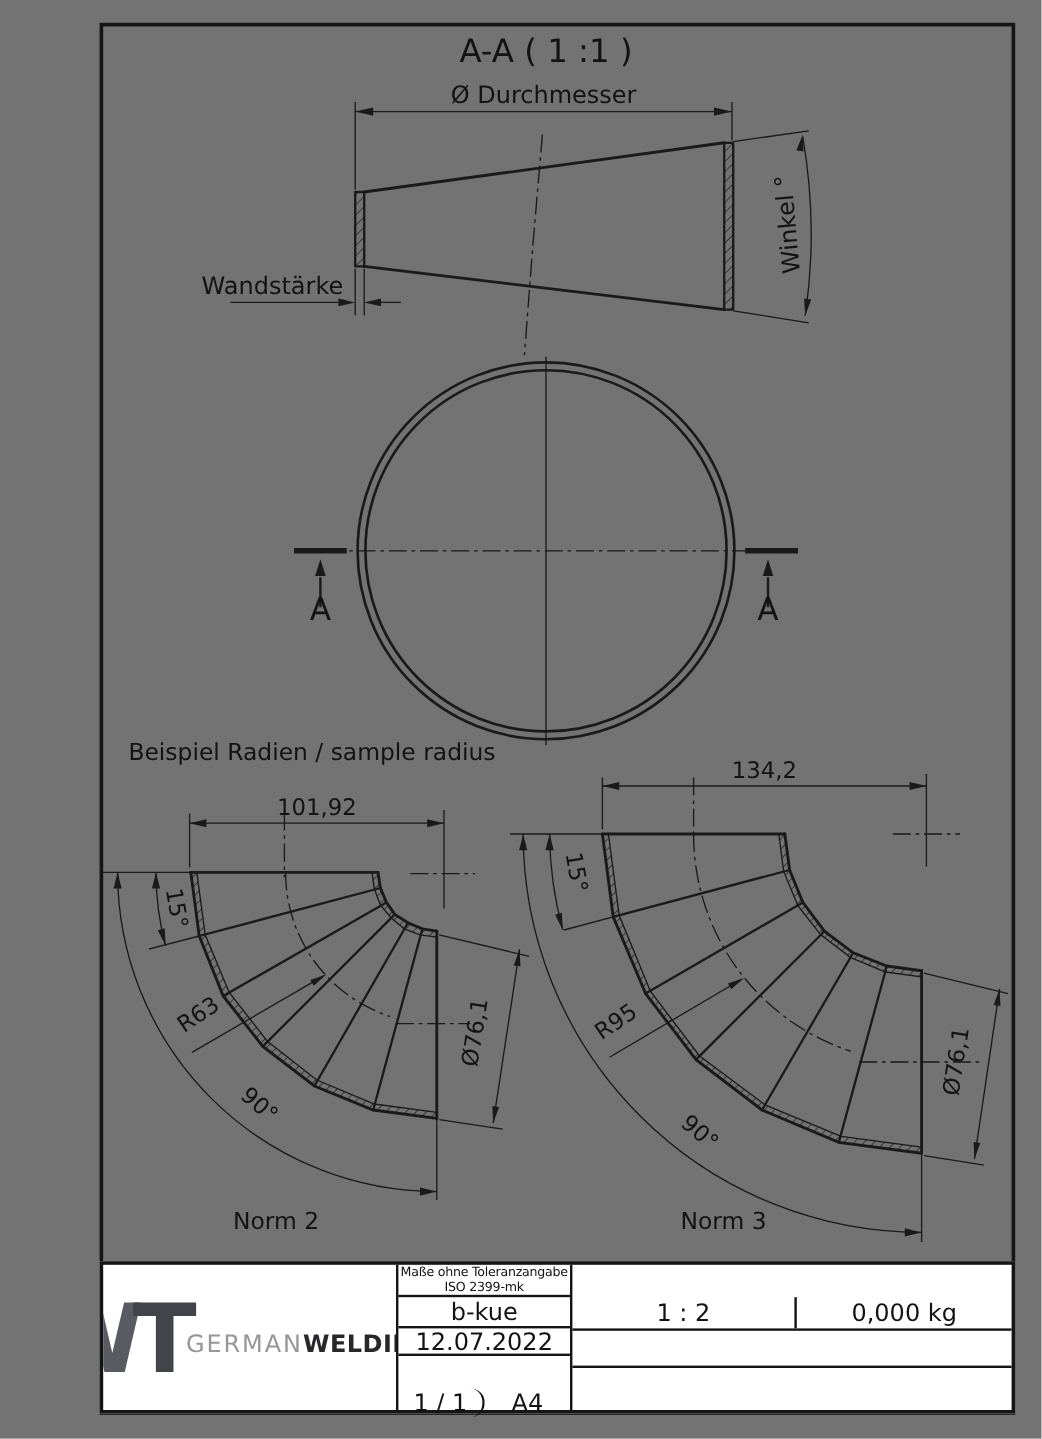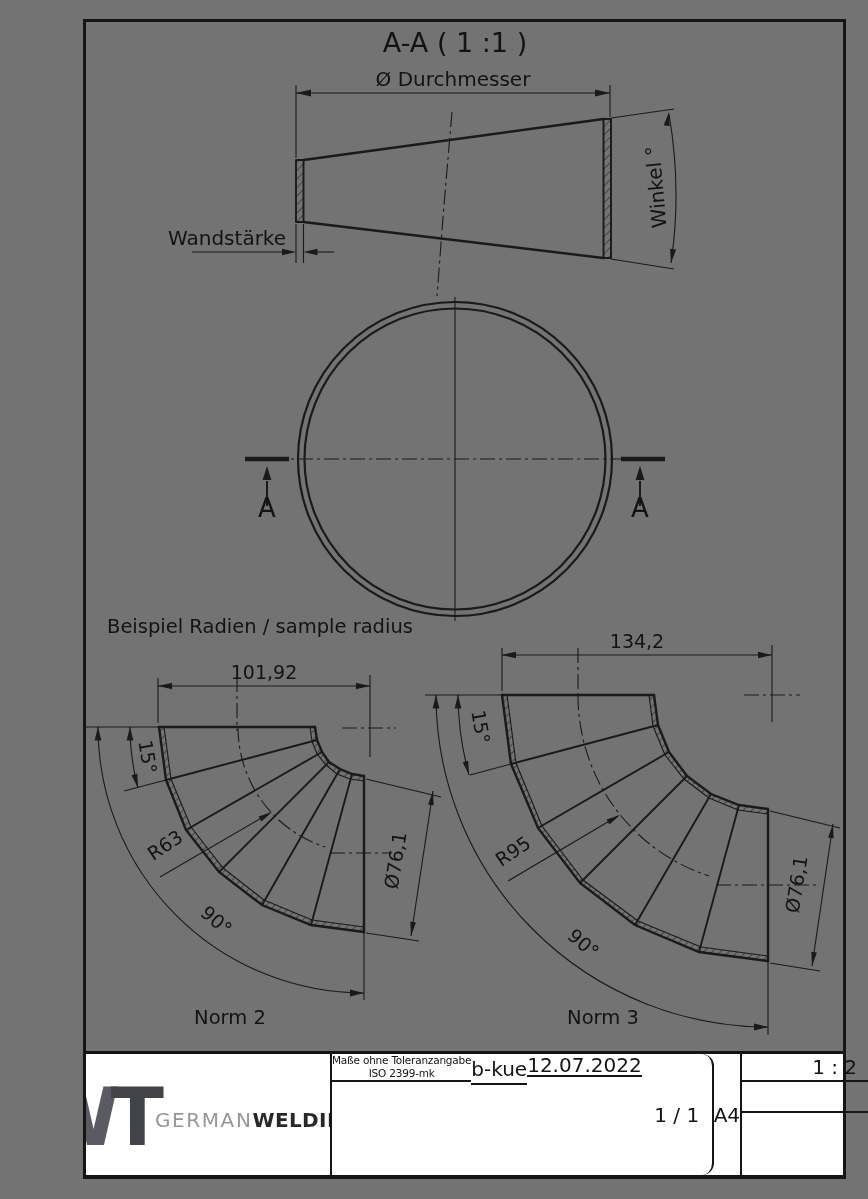--- a/index.html
+++ b/index.html
@@ -12,31 +12,31 @@
   .thin{stroke:#1a1a1a;stroke-width:1.1;fill:none;}
   .cl{stroke:#1a1a1a;stroke-width:1.1;fill:none;stroke-dasharray:15 4 3 4;}
   .arrow{fill:#1a1a1a;stroke:none;}
   .band{stroke:none;}
 
   
   .tb{position:absolute;left:83px;top:1051px;width:763px;height:127px;box-sizing:border-box;
       border:3px solid #151515;display:flex;background:#fff;}
   .tb .col1{flex:0 0 244px;border-right:2.5px solid #151515;display:flex;flex-direction:row;
             align-items:center;justify-content:center;overflow:hidden;}
-  .tb .col2{flex:0 0 143px;border-right:2.5px solid #151515;display:flex;}
+  .tb .col2{flex:0 0 143px;border-right:2.5px solid #151515;display:flex;flex-direction:column;}
   .tb .col3{flex:1;display:flex;flex-direction:column;}
   .tb .row{box-sizing:border-box;display:flex;align-items:center;justify-content:center;
            font-size:20px;white-space:nowrap;}
   .tb .r1{height:28px;border-bottom:2.5px solid #151515;}
   .tb .r2{height:31px;border-bottom:2.5px solid #151515;}
   .tb .r3{height:23px;border-bottom:2.5px solid #151515;}
   .tb .r4{flex:1;}
   .tb .tol{flex-direction:column;justify-content:center;font-size:10.5px;line-height:1.2;
            letter-spacing:-0.2px;}
-  .tb .split{padding:0;}
+  .tb .split{padding:0;margin-top:27px;}
   .tb .cell-sheet{flex:0 0 70px;border-right:2.5px solid #151515;height:100%;display:flex;
                   align-items:center;justify-content:center;border-radius:12px;}
   .tb .cell-a4{flex:1;height:100%;display:flex;align-items:center;justify-content:center;}
   .tb .cell-scale{flex:0 0 185px;border-right:2.5px solid #151515;height:100%;display:flex;
                   align-items:center;justify-content:center;}
   .tb .cell-weight{flex:1;height:100%;display:flex;align-items:center;justify-content:center;}
 
   .gwt{font-size:78px;font-weight:800;letter-spacing:-9px;line-height:0.82;margin-top:6px;
        transform:scaleY(1.02);}
   .gwt .g{color:#38383e;}

